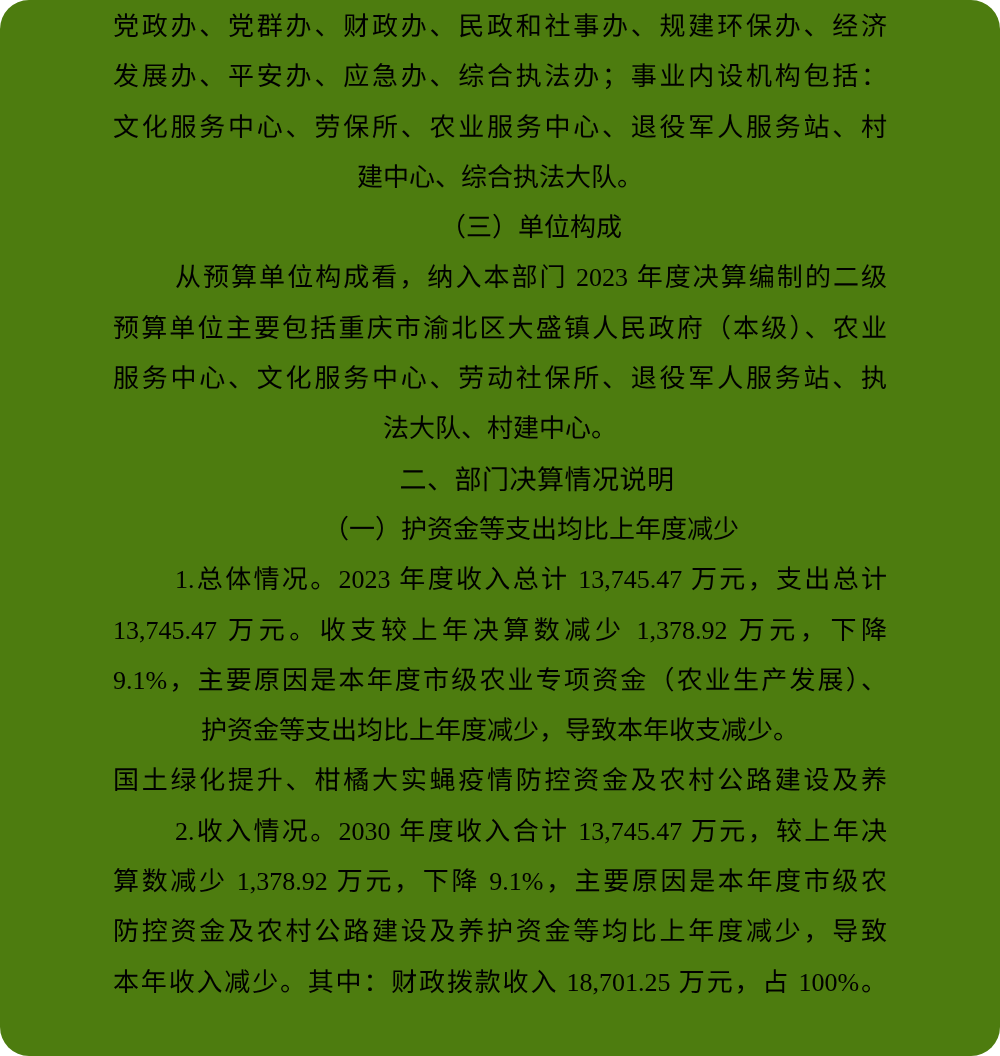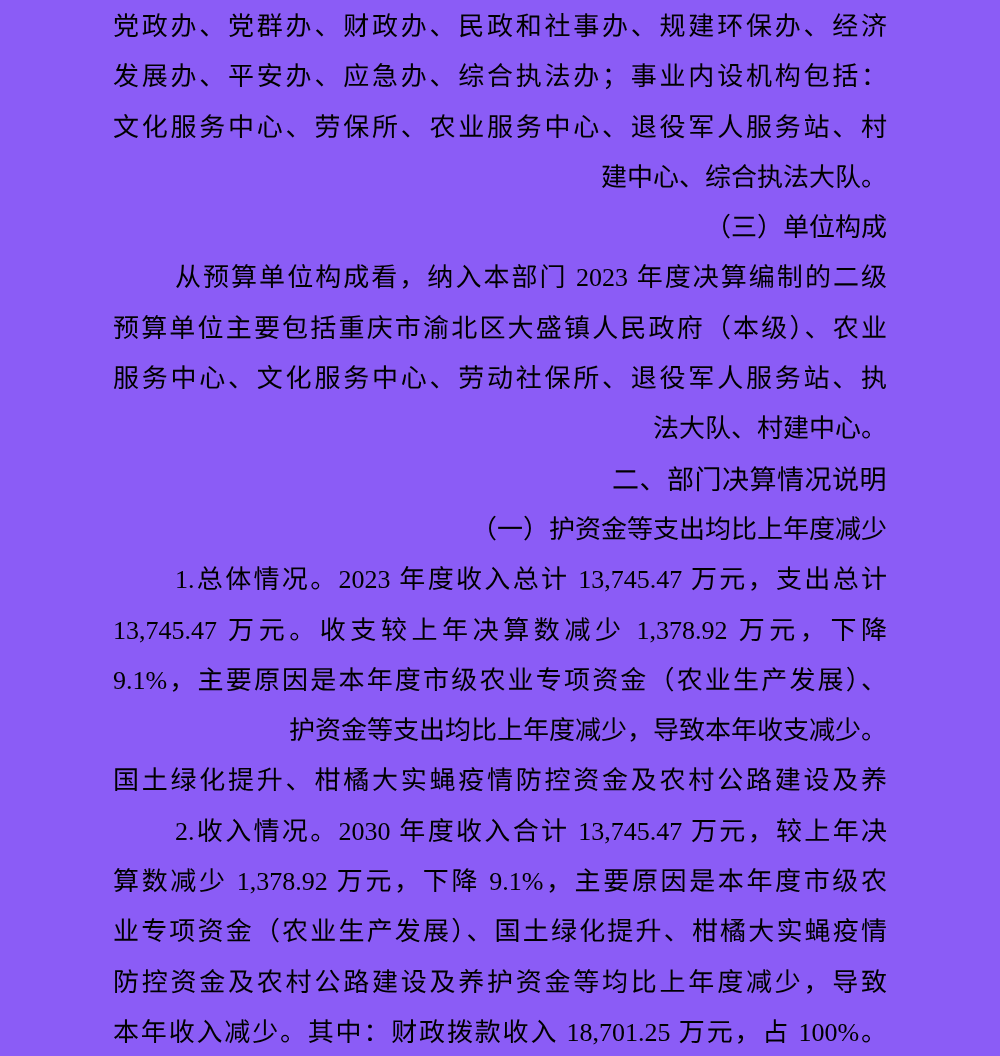--- a/index.html
+++ b/index.html
@@ -19,21 +19,21 @@
     left: 113px;
     top: 2px;
     width: 774px;
   }
   .line {
     font-family: "Liberation Serif", serif;
     font-size: 26px;
     color: #000000;
     height: 50.3px;
     line-height: 50.3px;
-    text-align: right;
+    text-align: center;
     overflow: hidden;
   }
   .line.just {
     text-align: justify;
     text-align-last: justify;
   }
   .line.indent {
     text-indent: 62px;
   }
   .line.heading {
@@ -47,37 +47,36 @@
     font-family: "Liberation Serif", serif;
     font-size: 26px;
   }
   .bold {
     font-weight: 400;
   }
 </style>
 </head>
 <body>
 
-<div class="page" style="background: #8b5cf6;">
+<div class="page" style="background: #4d7c0f; border-radius: 29px;">
   <div class="content" style="color: rgb(0, 0, 0);">
       <div class="line  just"><span>党政办、党群办、财政办、民政和社事办、规建环保办、经济</span></div>
       <div class="line  just"><span>发展办、平安办、应急办、综合执法办；事业内设机构包括：</span></div>
       <div class="line  just"><span>文化服务中心、劳保所、农业服务中心、退役军人服务站、村</span></div>
       <div class="line"><span>建中心、综合执法大队。</span></div>
       <div class="line kaiti indent"><span>（三）单位构成</span></div>
       <div class="line  just indent"><span>从预算单位构成看，纳入本部门 2023 年度决算编制的二级</span></div>
       <div class="line  just"><span>预算单位主要包括重庆市渝北区大盛镇人民政府（本级）、农业</span></div>
       <div class="line  just"><span>服务中心、文化服务中心、劳动社保所、退役军人服务站、执</span></div>
       <div class="line"><span>法大队、村建中心。</span></div>
       <div class="line heading"><span class="bold">二、部门决算情况说明</span></div>
       <div class="line kaiti indent"><span>（一）护资金等支出均比上年度减少</span></div>
       <div class="line  just indent"><span class="bold">1.总体情况。</span><span>2023 年度收入总计 13,745.47 万元，支出总计</span></div>
       <div class="line  just"><span>13,745.47 万元。收支较上年决算数减少 1,378.92 万元，下降</span></div>
       <div class="line  just"><span>9.1%，主要原因是本年度市级农业专项资金（农业生产发展）、</span></div>
       <div class="line"><span>护资金等支出均比上年度减少，导致本年收支减少。</span></div>
       <div class="line  just"><span>国土绿化提升、柑橘大实蝇疫情防控资金及农村公路建设及养</span></div>
       <div class="line  just indent"><span class="bold">2.收入情况。</span><span>2030 年度收入合计 13,745.47 万元，较上年决</span></div>
       <div class="line  just"><span>算数减少 1,378.92 万元，下降 9.1%，主要原因是本年度市级农</span></div>
-      <div class="line  just"><span>业专项资金（农业生产发展）、国土绿化提升、柑橘大实蝇疫情</span></div>
       <div class="line  just"><span>防控资金及农村公路建设及养护资金等均比上年度减少，导致</span></div>
       <div class="line  just"><span>本年收入减少。其中：财政拨款收入 18,701.25 万元，占 100%。</span></div>
     </div>
 </div>
 
 </body></html>

